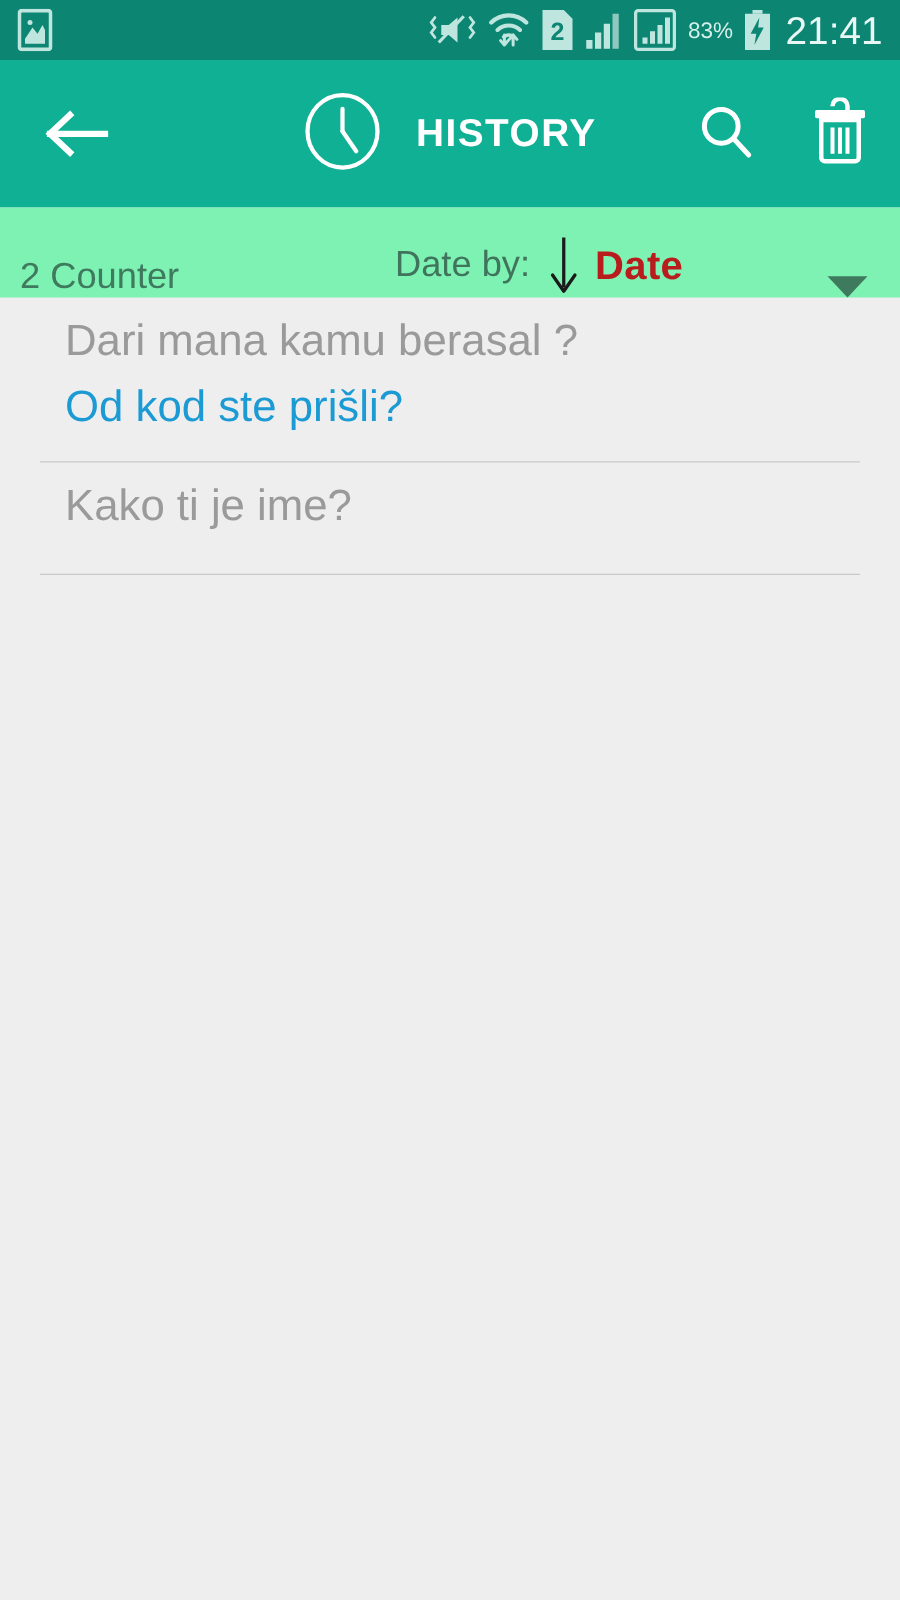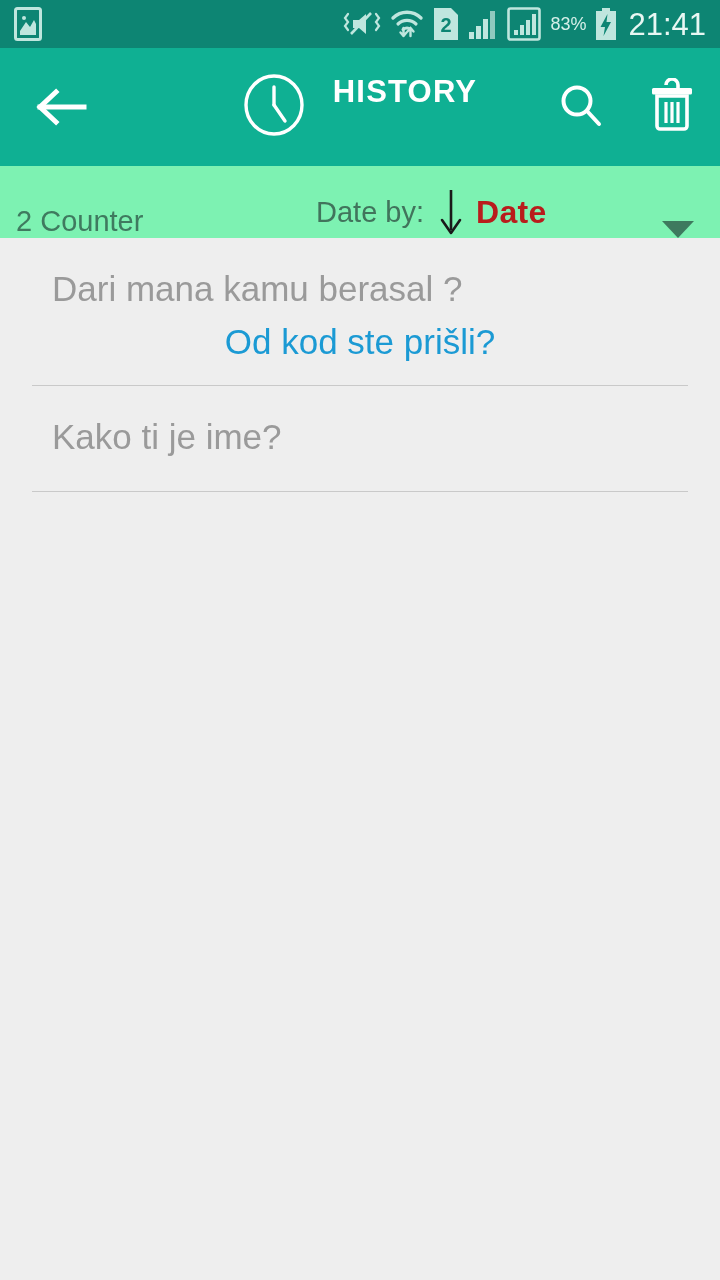--- a/index.html
+++ b/index.html
@@ -71,21 +71,21 @@
     display: flex;
     align-items: center;
     justify-content: center;
     margin-left: 4px;
   }
   .title-wrap {
     position: absolute;
     left: 0;
     right: 0;
     display: flex;
-    align-items: flex-start;
+    align-items: center;
     justify-content: center;
     gap: 28px;
     pointer-events: none;
   }
   .app-title {
     color: #FFFFFF;
     font-size: 31px;
     font-weight: bold;
     letter-spacing: 1.2px;
   }
@@ -143,38 +143,37 @@
     border-right: 16px solid transparent;
     border-top: 17px solid #3E7A5E;
   }
 
   
   .history-list {
     background: #EEEEEE;
     width: 100%;
   }
   .history-item {
-    padding: 30px 52px 22px 52px;
+    padding: 14px 52px 22px 52px;
     box-sizing: border-box;
   }
   .item-source {
     color: #9A9A9A;
     font-size: 35px;
     font-weight: 400;
     line-height: 1.18;
     margin-bottom: 12px;
     white-space: nowrap;
   }
   .item-translation {
     color: #1B9AD4;
     font-size: 35px;
     font-weight: 400;
     line-height: 1.18;
     white-space: nowrap;
-    text-align: center;
   }
   .divider {
     height: 1px;
     background: #C9C9C9;
     margin: 0 32px;
   }
 </style>
 </head>
 <body>
 

